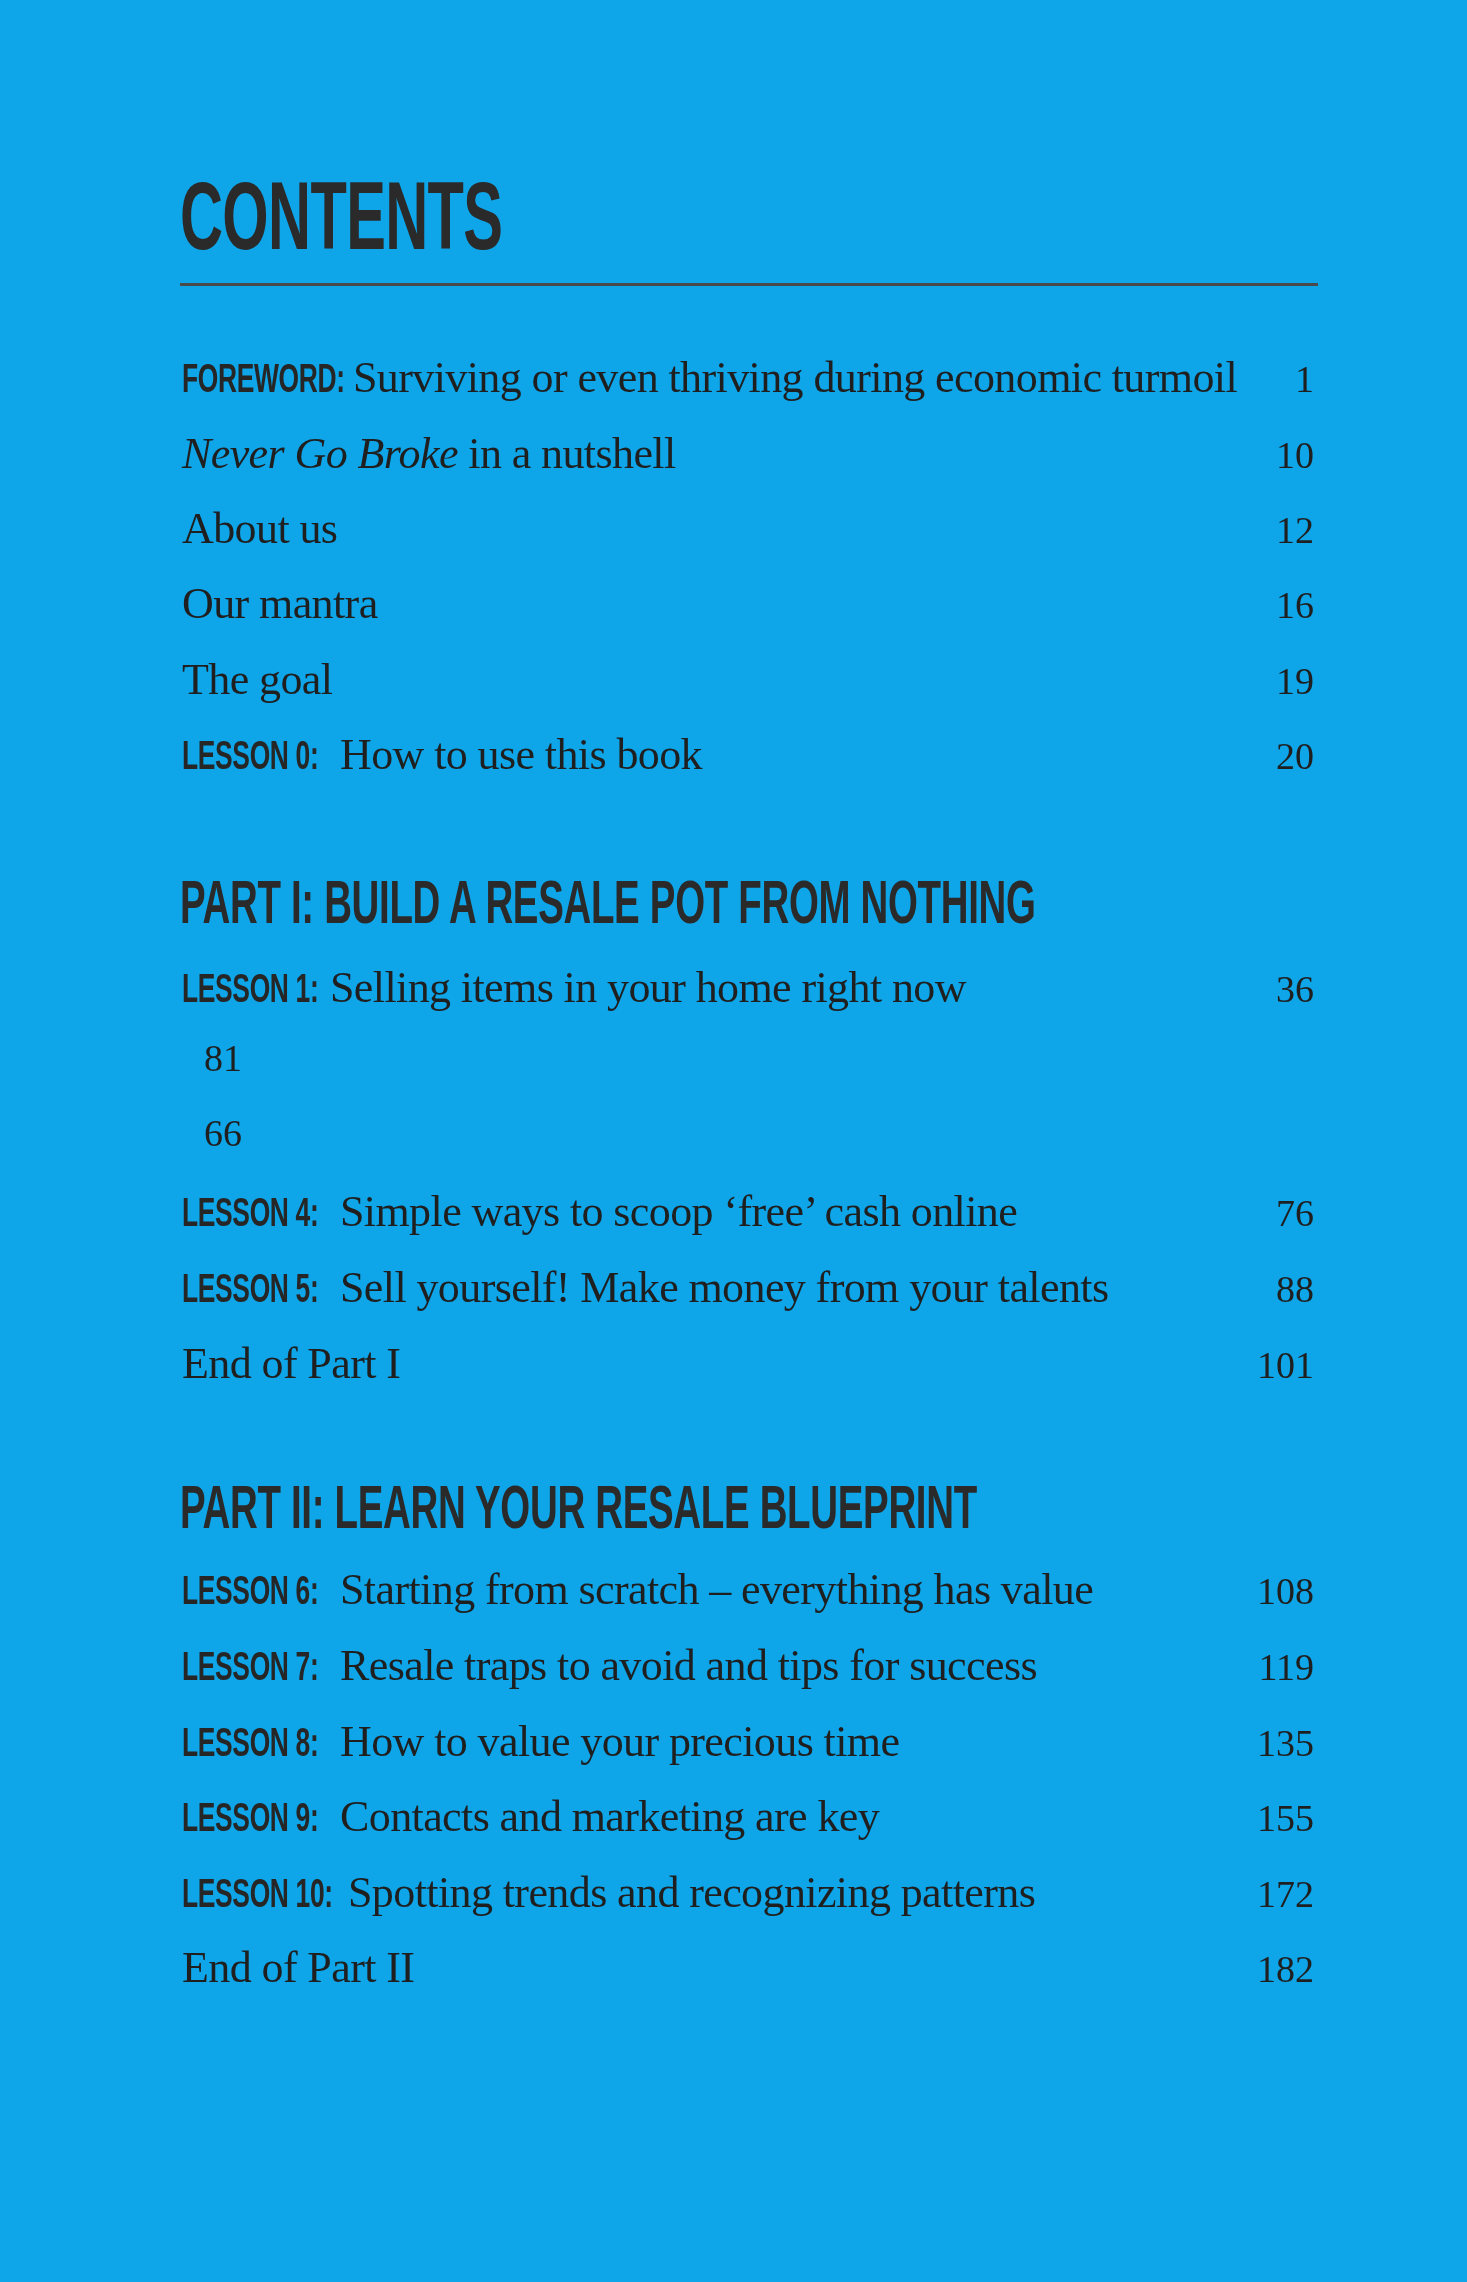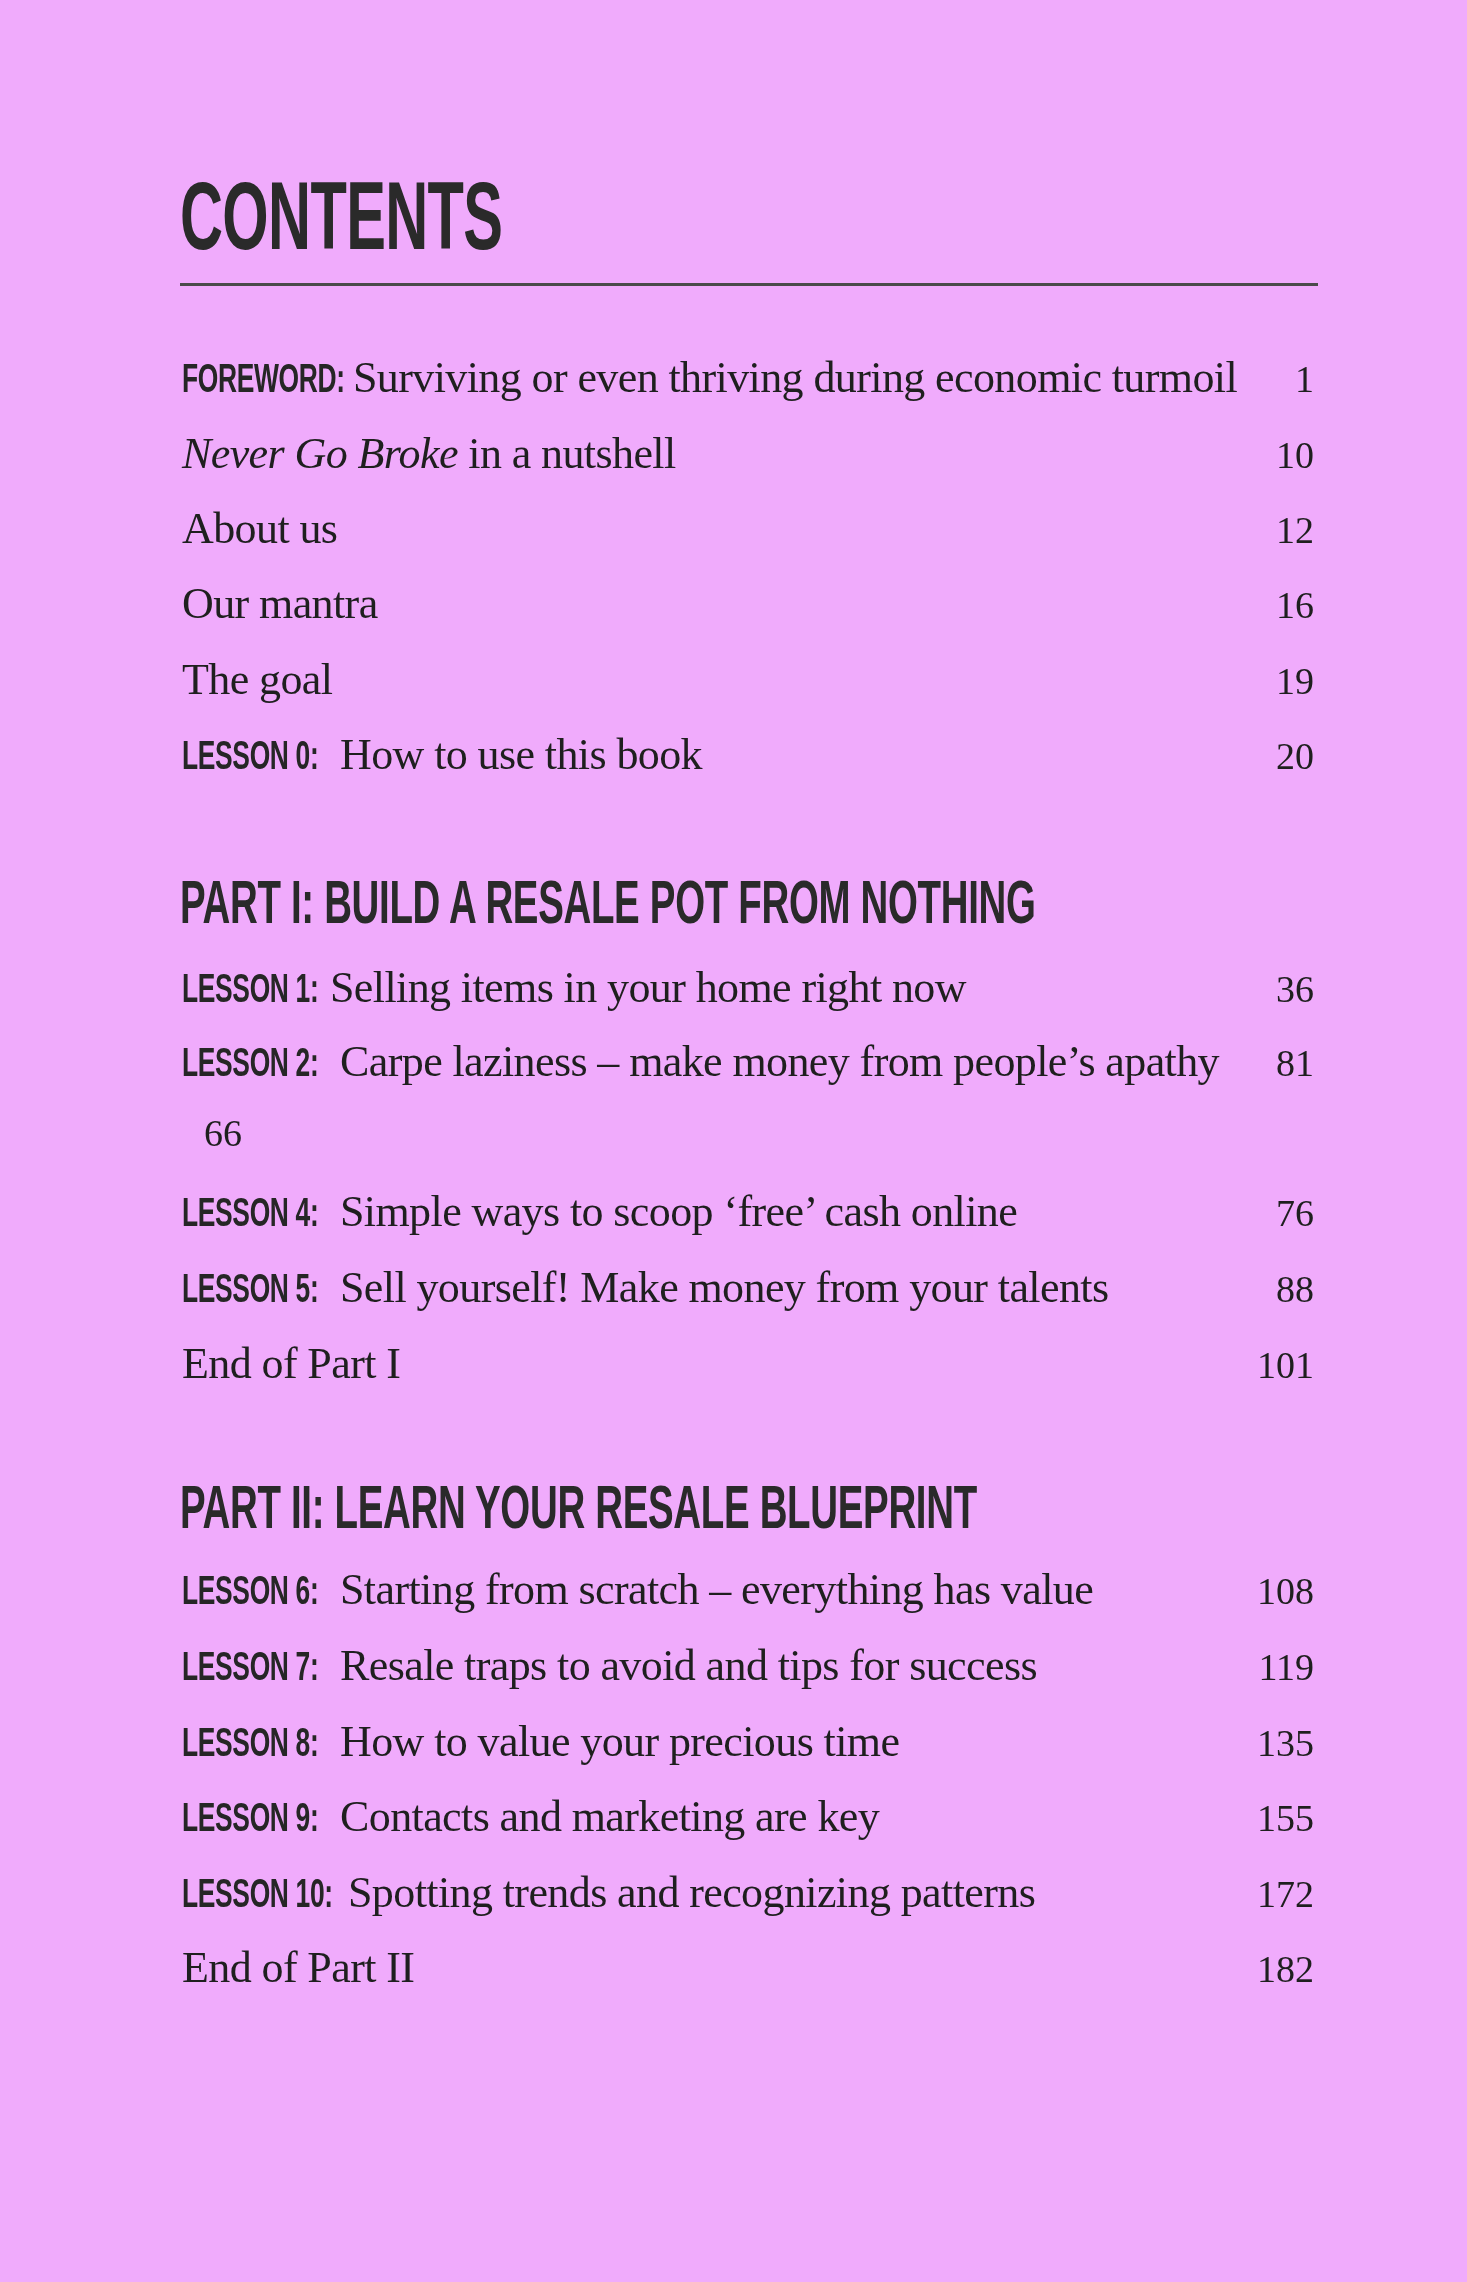--- a/index.html
+++ b/index.html
@@ -12,21 +12,21 @@
       height: 2282px;
       position: relative;
       overflow: hidden;
       color: #1f1f1f;
     }
     .page {
       position: absolute;
       left: 0; top: 0;
       width: 1467px;
       height: 2282px;
-      background: #f0abfc;
+      background: #0ea5e9;
     }
     .title {
       position: absolute;
       left: 180px;
       top: 166px;
       font-family: "Liberation Sans", sans-serif;
       font-weight: bold;
       font-size: 96px;
       line-height: 100px;
       letter-spacing: -1px;
@@ -150,24 +150,20 @@
 
   <div class="toc-row" style="top:960px;">
     <span class="entry">
       <span class="label-wrap" style="width:148px;margin-top:6px;"><span class="label">LESSON 1:</span></span>
         <span class="text">Selling items in your home right now</span>
     </span>
     <span class="page-num">36</span>
   </div>
 
   <div class="toc-row" style="top:1036px;">
-    <span class="entry">
-      <span class="label-wrap" style="width:158px;"><span class="label">LESSON 2:</span></span>
-        <span class="text">Carpe laziness – make money from people’s apathy</span>
-    </span>
     <span class="page-num">81</span>
   </div>
 
   <div class="toc-row" style="top:1111px;">
     <span class="page-num">66</span>
   </div>
 
   <div class="toc-row" style="top:1186px;">
     <span class="entry">
       <span class="label-wrap" style="width:158px;"><span class="label">LESSON 4:</span></span>

